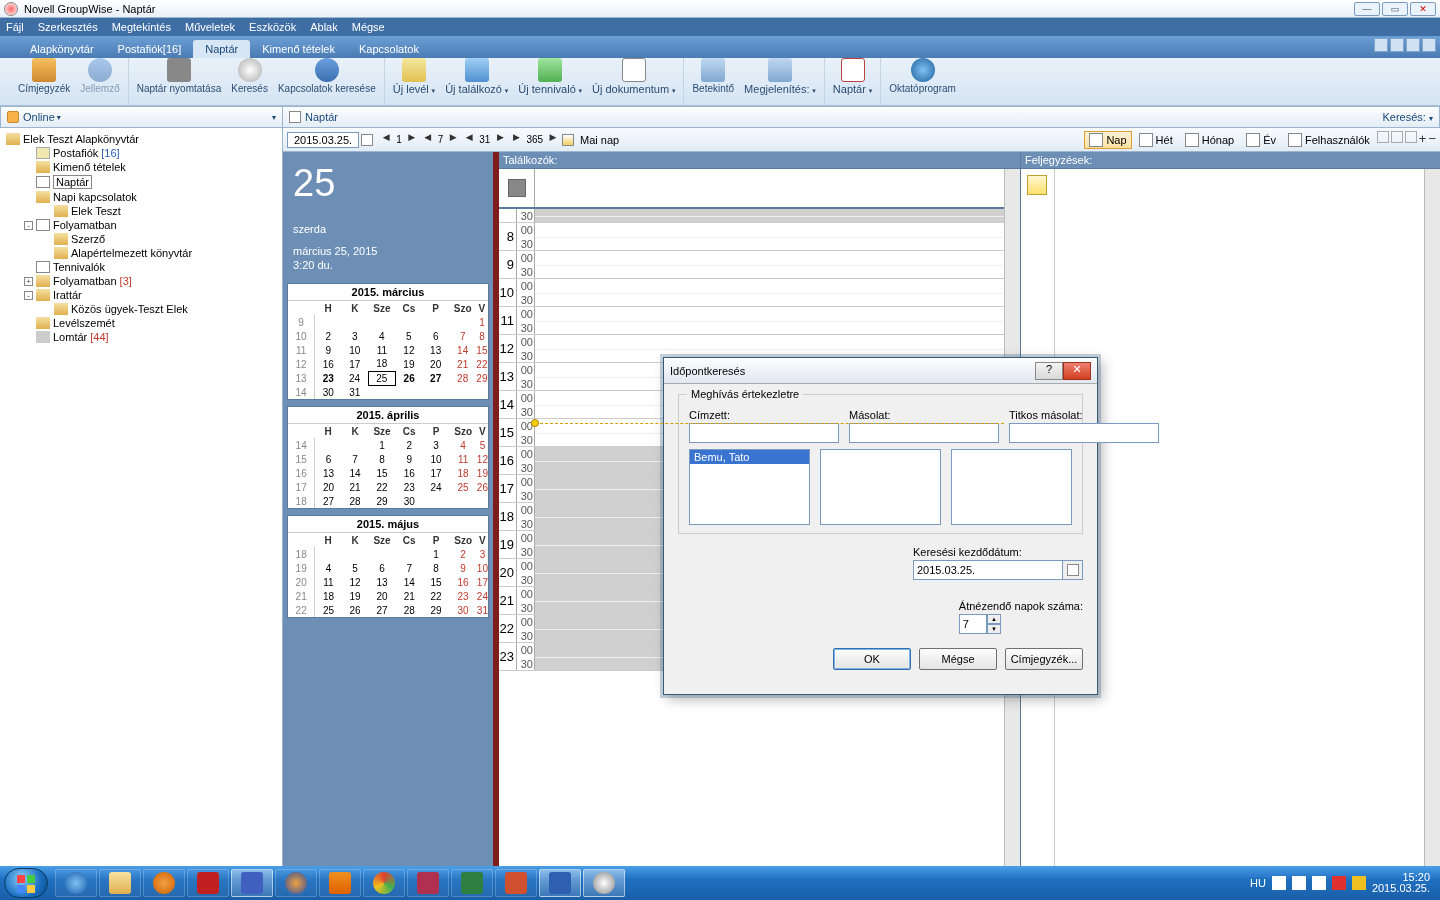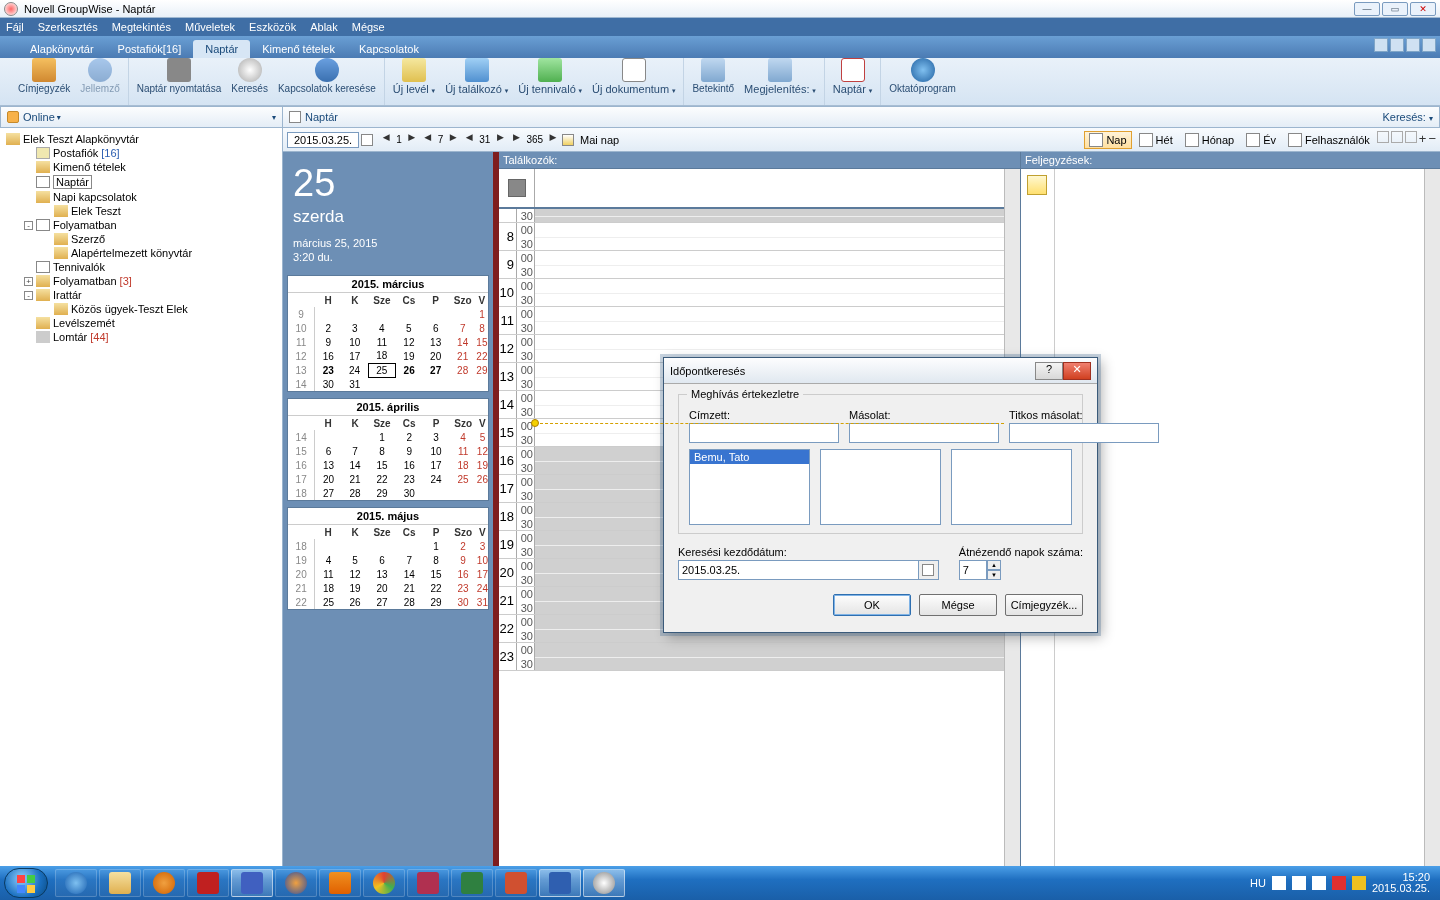--- a/index.html
+++ b/index.html
@@ -61,21 +61,21 @@
 .datebar .rightbtns{margin-left:auto;display:flex;align-items:flex-start;gap:2px;}
 .viewbtn{display:flex;align-items:center;gap:3px;padding:1px 4px;border:1px solid transparent;}
 .viewbtn.active{border:1px solid #e0a030;background:linear-gradient(#fff3d9,#ffe0a0);}
 .vbicon{width:14px;height:14px;border:1px solid #888;background:#fff;}
 .smallicon{width:12px;height:12px;border:1px solid #aaa;}
 
 .contentbody{flex:1;display:flex;}
 .leftcol{width:210px;padding:4px;}
 .bigdate{background:transparent;color:#fff;padding:6px;}
 .bigdate .num{font-size:38px;font-weight:300;}
-.bigdate .day{font-size:17px;margin-top:2px;}
+.bigdate .day{font-size:11px;margin-top:18px;}
 .bigdate .full{font-size:11px;margin-top:10px;}
 .bigdate .time{font-size:11px;margin-top:2px;}
 .minical{background:#fff;border:1px solid #5b7a9b;margin-top:6px;}
 .minical .mtitle{text-align:center;font-weight:bold;padding:2px 0;border-bottom:1px solid #ccc;}
 .minical table{width:100%;border-collapse:collapse;}
 .minical th,.minical td{text-align:center;font-size:10px;padding:0;height:14px;width:14.2%;}
 .minical th{color:#333;}
 .minical td.gray{color:#999;}
 .minical td.red{color:#c0392b;}
 .minical td.bold{font-weight:bold;}
@@ -103,32 +103,32 @@
 
 .rightcol{width:420px;background:#fff;display:flex;flex-direction:column;border-left:1px solid #5b7a9b;}
 .noteicon{width:20px;height:20px;border:1px solid #c0a030;background:linear-gradient(#fff8d0,#ffe070);margin:6px;}
 
 
 .dialog{position:absolute;left:663px;top:357px;width:435px;background:#fff;border:1px solid #3a5a7a;box-shadow:0 0 0 3px rgba(70,110,150,0.3),4px 4px 12px rgba(0,0,0,0.3);}
 .dialog .dtitle{height:26px;background:linear-gradient(#fdfdfe,#e0e8f0);display:flex;align-items:center;padding:0 6px;font-size:12px;color:#000;border-bottom:1px solid #aaa;}
 .dialog .dtitle .dbtns{margin-left:auto;display:flex;}
 .dbtn{width:28px;height:18px;border:1px solid #888;background:linear-gradient(#f4f4f4,#d8d8d8);text-align:center;font-size:11px;}
 .dbtn.close{background:linear-gradient(#f08070,#d04020);color:#fff;border-color:#a03020;}
-.dialog .dbody{padding:10px 14px 16px;background:#f0f0f0;}
+.dialog .dbody{padding:10px 14px 24px;background:#f0f0f0;}
 .group{border:1px solid #ccc;padding:10px 10px 8px;background:#f0f0f0;position:relative;}
 .group .gtitle{position:absolute;top:-7px;left:8px;background:#f0f0f0;padding:0 4px;font-size:11px;}
 .fldrow{display:flex;gap:10px;margin-top:4px;}
 .fld{flex:1;display:flex;flex-direction:column;}
 .fld label{font-size:11px;margin-bottom:2px;}
 .fld input{border:1px solid #7a9bbf;height:20px;padding:0 3px;font-size:11px;}
 .listbox{width:122px;height:76px;border:1px solid #7a9bbf;background:#fff;margin-top:6px;font-size:11px;}
 .listbox .item{padding:1px 4px;}
 .listbox .item.sel{background:#3874d0;color:#fff;}
 .boxrow{display:flex;gap:10px;}
-.row2{display:flex;gap:20px;margin-top:12px;align-items:flex-end;}
+.row2{display:flex;gap:20px;margin-top:12px;align-items:flex-end;flex-direction:column;}
 .row2 .c1{flex:1;}
 .row2 label{font-size:11px;display:block;margin-bottom:2px;}
 .dateinput{display:flex;}
 .dateinput input{flex:1;border:1px solid #7a9bbf;height:20px;padding:0 3px;}
 .dateinput .calbtn{width:20px;height:20px;border:1px solid #7a9bbf;border-left:none;background:#eee;display:flex;align-items:center;justify-content:center;}
 .spin{display:flex;}
 .spin input{width:28px;height:20px;border:1px solid #7a9bbf;text-align:left;padding:0 3px;}
 .spin .arrowcol{display:flex;flex-direction:column;}
 .spin .arrowcol span{width:14px;height:10px;border:1px solid #7a9bbf;background:#eee;font-size:6px;text-align:center;line-height:8px;}
 .dbuttons{display:flex;justify-content:flex-end;gap:8px;margin-top:14px;}

